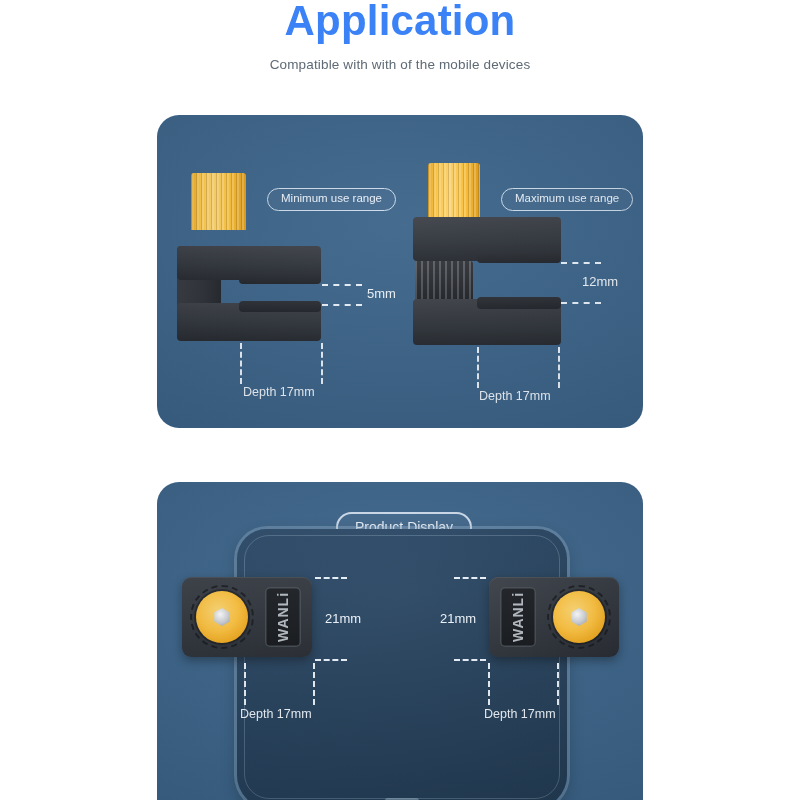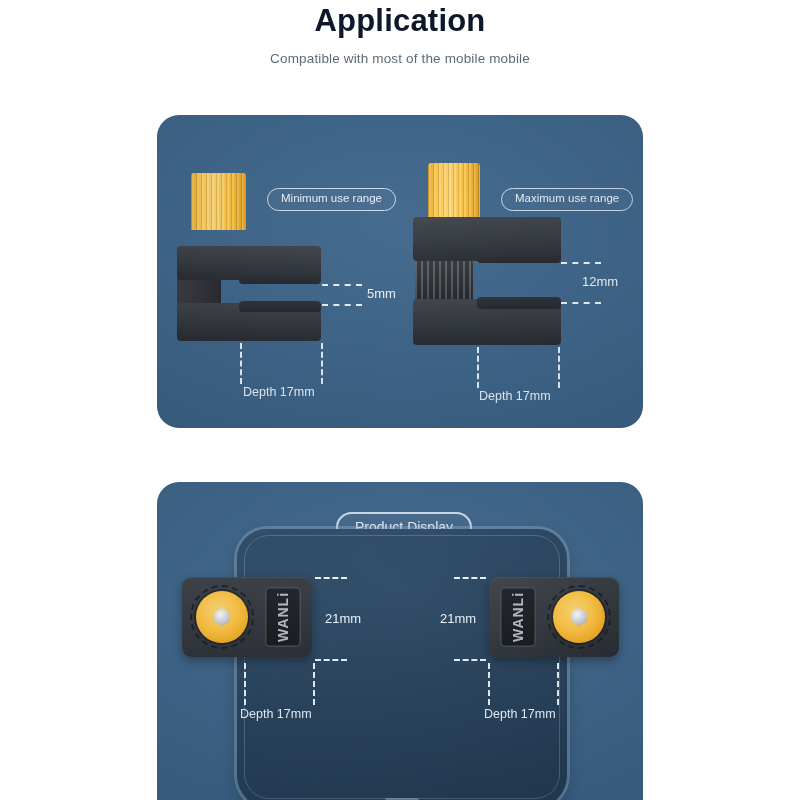--- a/index.html
+++ b/index.html
@@ -7,22 +7,22 @@
     width: 800px; height: 800px;
     background: #ffffff;
     font-family: "Liberation Sans", sans-serif;
     overflow: hidden;
   }
   .page { position: relative; width: 800px; height: 800px; background: #fff; }
 
   
   .header { position: absolute; left: 0; top: 0; width: 800px; text-align: center; }
   .title {
-    font-size: 31px; font-weight: bold; color: #0f172a;
-    letter-spacing: .2px; line-height: 1; padding-top: 5px;
+    font-size: 42px; font-weight: bold; color: #3b82f6;
+    letter-spacing: .2px; line-height: 1; 
   }
   .subtitle {
     font-size: 13.5px; color: #5e6a75; margin-top: 15px; letter-spacing: .15px;
   }
 
   
   .panel {
     position: absolute;
     background: #3a6389;
     border-radius: 22px;
@@ -167,21 +167,21 @@
     opacity: .85;
   }
 </style>
 </head>
 <body>
 
 <div class="page">
 
   <div class="header">
     <div class="title">Application</div>
-    <div class="subtitle">Compatible with most of the mobile mobile</div>
+    <div class="subtitle">Compatible with with of the mobile devices</div>
   </div>
 
   <div class="panel p1">
 
     <div>
 
       <div class="pill" style="left:110px; top:73px;">Minimum use range</div>
 
       <div class="tool">
         <div class="knob" style="left:34px; top:58px; width:55px; height:57px;"></div>

